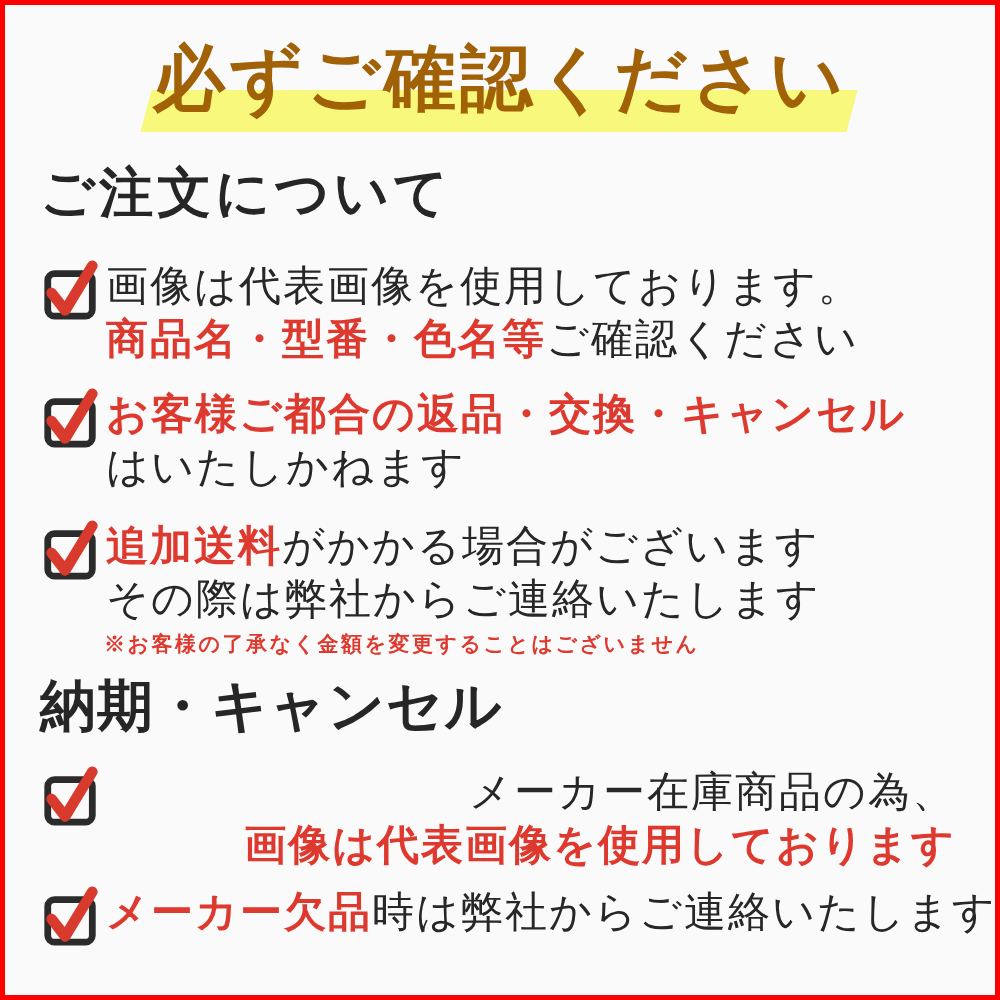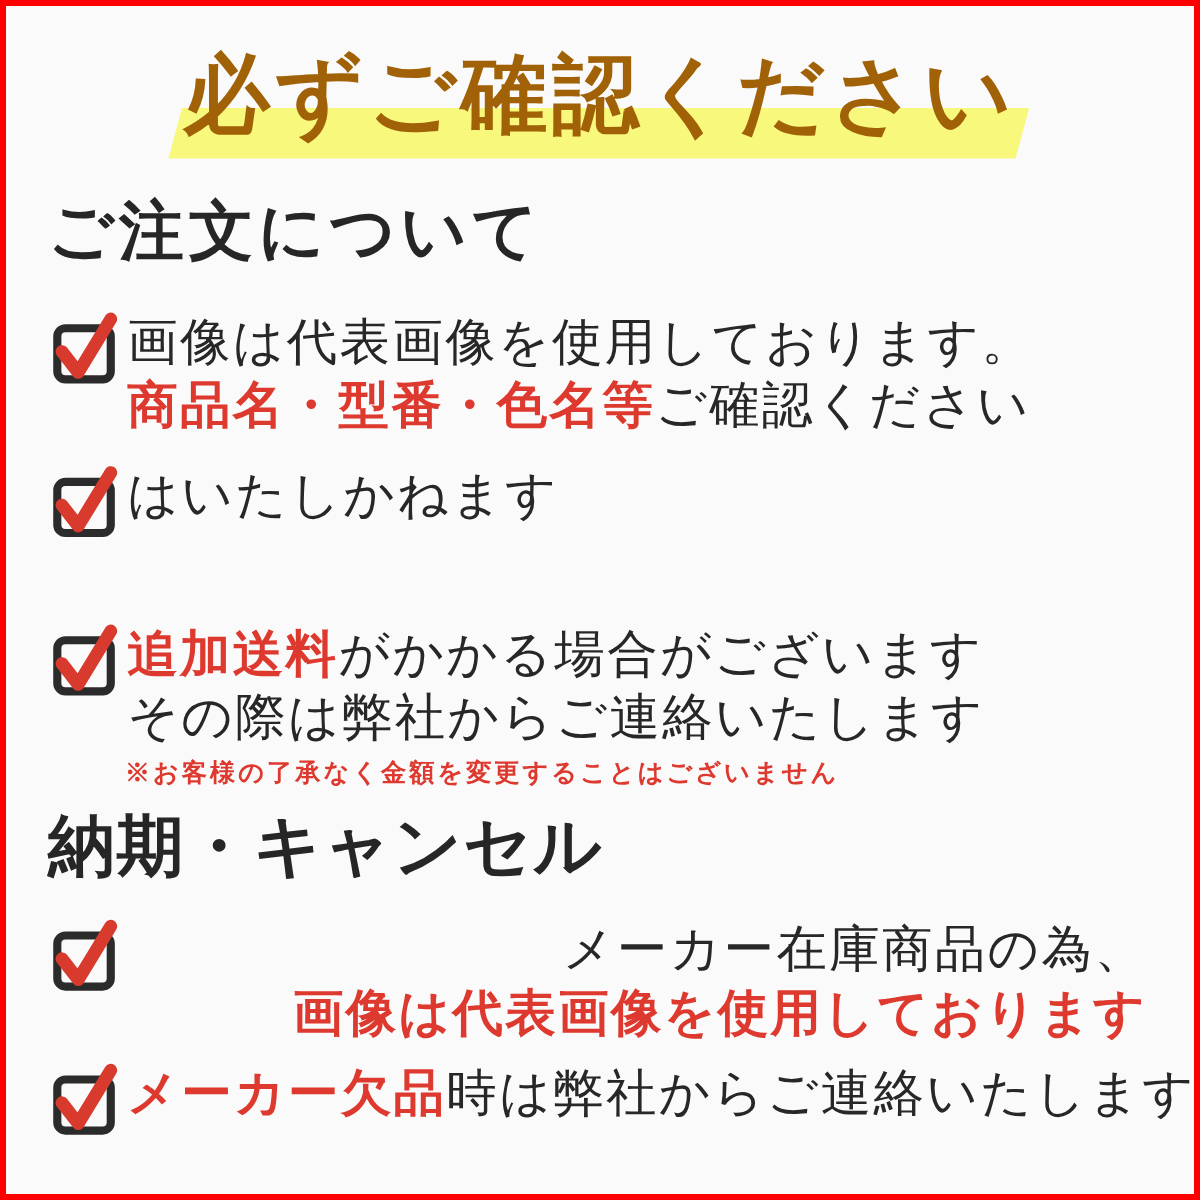--- a/index.html
+++ b/index.html
@@ -110,20 +110,21 @@
       <p class="line"><span class="seg-red">商品名・型番・色名等</span><span class="seg">ご確認ください</span></p>
     </div>
   </div>
 
   <div class="item item-2">
     <svg class="checkbox" viewBox="0 0 64 64" aria-hidden="true">
       <rect x="8" y="14" width="46" height="44" rx="7" fill="none" stroke="#2b2b2b" stroke-width="7"></rect>
       <path d="M12 34 L26 52 L54 6" fill="none" stroke="#d83a2d" stroke-width="11" stroke-linecap="round" stroke-linejoin="round"></path>
     </svg>
     <div class="lines">
+      <p class="line"><span class="seg-red">お客様ご都合の返品・交換・キャンセル</span></p>
       <p class="line"><span class="seg">はいたしかねます</span></p>
     </div>
   </div>
 
   <div class="item item-3">
     <svg class="checkbox" viewBox="0 0 64 64" aria-hidden="true">
       <rect x="8" y="14" width="46" height="44" rx="7" fill="none" stroke="#2b2b2b" stroke-width="7"></rect>
       <path d="M12 34 L26 52 L54 6" fill="none" stroke="#d83a2d" stroke-width="11" stroke-linecap="round" stroke-linejoin="round"></path>
     </svg>
     <div class="lines">

